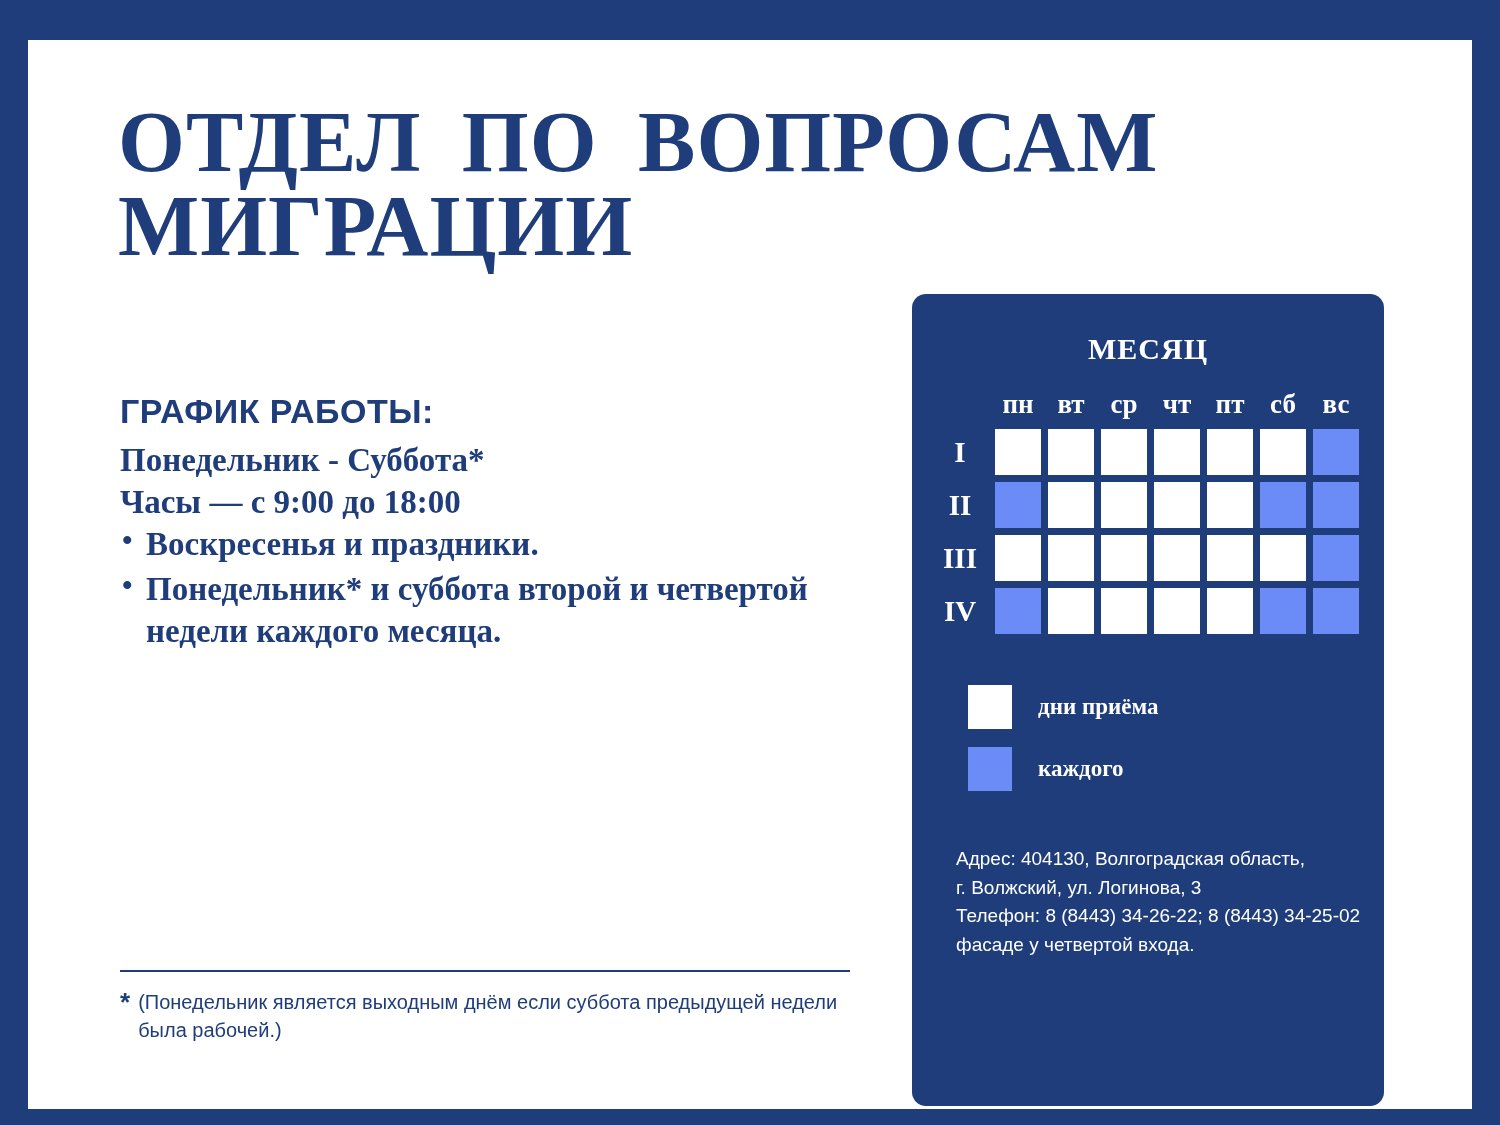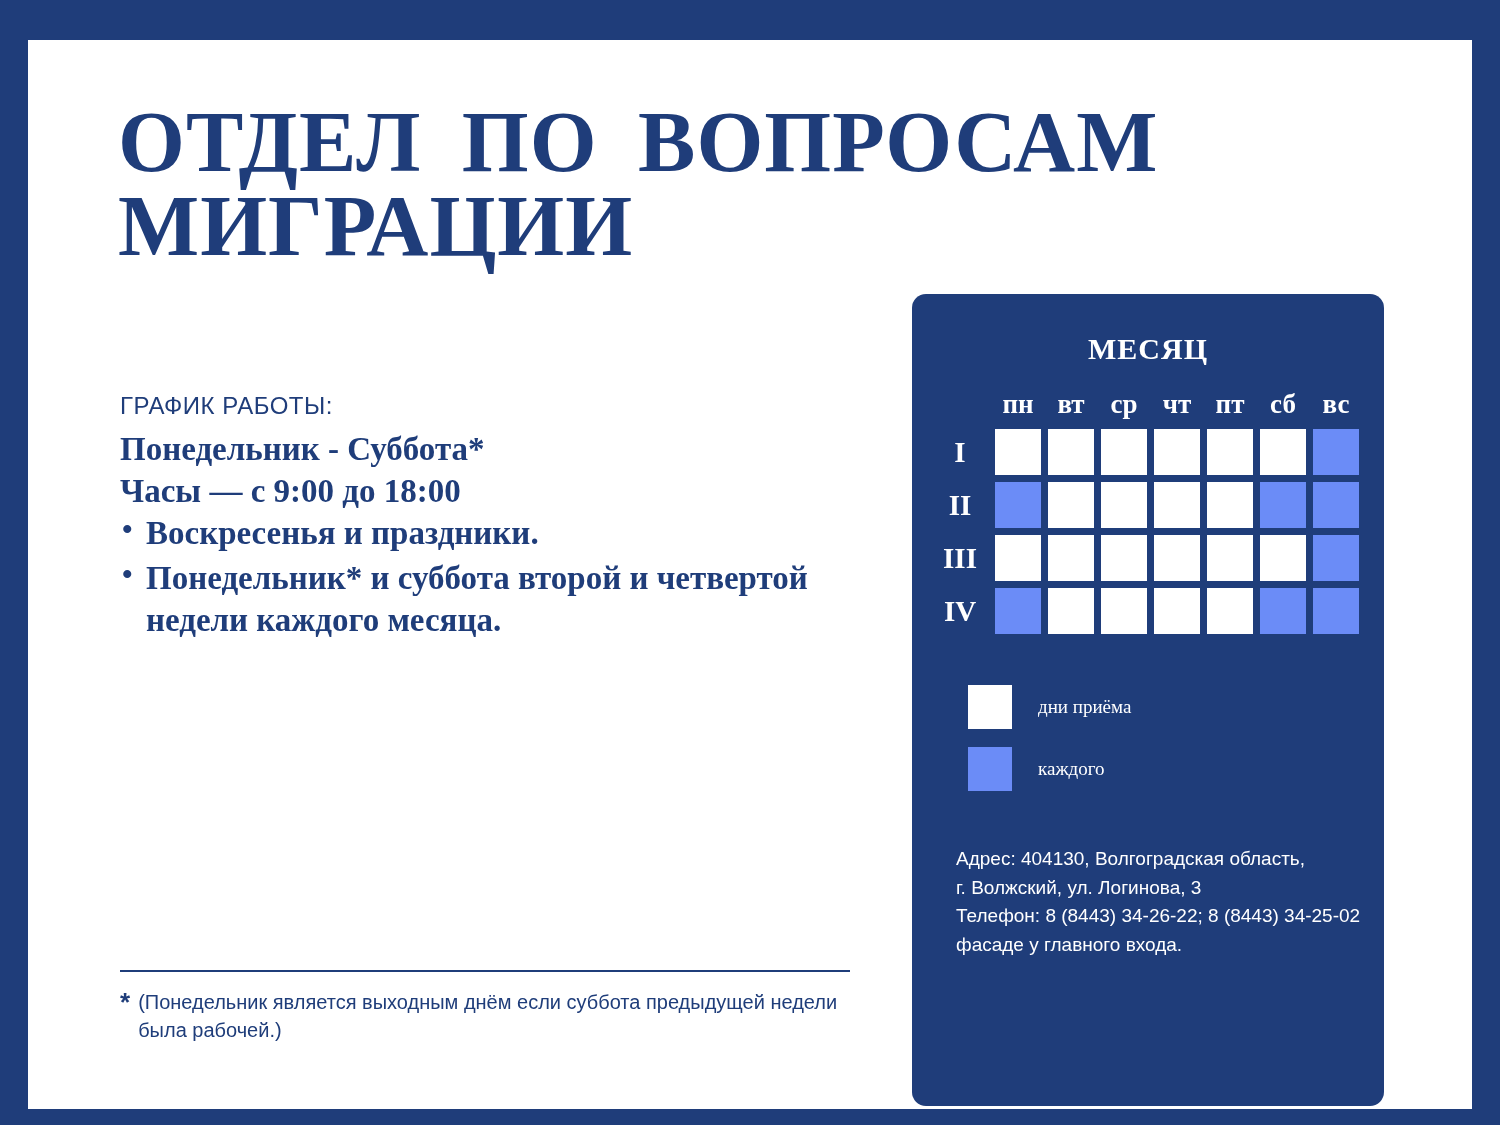--- a/index.html
+++ b/index.html
@@ -41,22 +41,22 @@
   
   .left-col {
     position: absolute;
     left: 92px;
     top: 352px;
     width: 740px;
     color: #1f3d7a;
   }
   .section-head {
     font-family: "Liberation Sans", sans-serif;
-    font-weight: normal;
-    font-size: 24px;
+    font-weight: bold;
+    font-size: 34px;
     letter-spacing: 0.5px;
     margin: 0 0 8px 0;
   }
   .schedule-line {
     font-family: "Liberation Serif", serif;
     font-weight: bold;
     font-size: 33px;
     line-height: 1.28;
     margin: 0;
   }
@@ -178,22 +178,22 @@
     margin-bottom: 18px;
   }
   .legend-sq {
     width: 44px;
     height: 44px;
     margin-right: 26px;
     flex: 0 0 auto;
   }
   .legend-label {
     font-family: "Liberation Serif", serif;
-    font-weight: normal;
-    font-size: 19px;
+    font-weight: bold;
+    font-size: 23px;
     color: #ffffff;
   }
   .panel-info {
     margin: 54px 0 0 44px;
     width: 430px;
     font-family: "Liberation Sans", sans-serif;
     font-size: 19px;
     line-height: 1.5;
     color: #ffffff;
   }
@@ -351,17 +351,17 @@
       <div class="legend-row">
         <span class="legend-sq" style="background: rgb(107, 140, 247);"></span>
         <span class="legend-label">каждого</span>
       </div>
     </div>
 
     <div class="panel-info">
       <div>Адрес: 404130, Волгоградская область,</div>
       <div>г. Волжский, ул. Логинова, 3</div>
       <div>Телефон: 8 (8443) 34-26-22; 8 (8443) 34-25-02</div>
-      <div>фасаде у главного входа.</div>
+      <div>фасаде у четвертой входа.</div>
     </div>
   </div>
 
 </div>
 
 </body></html>

